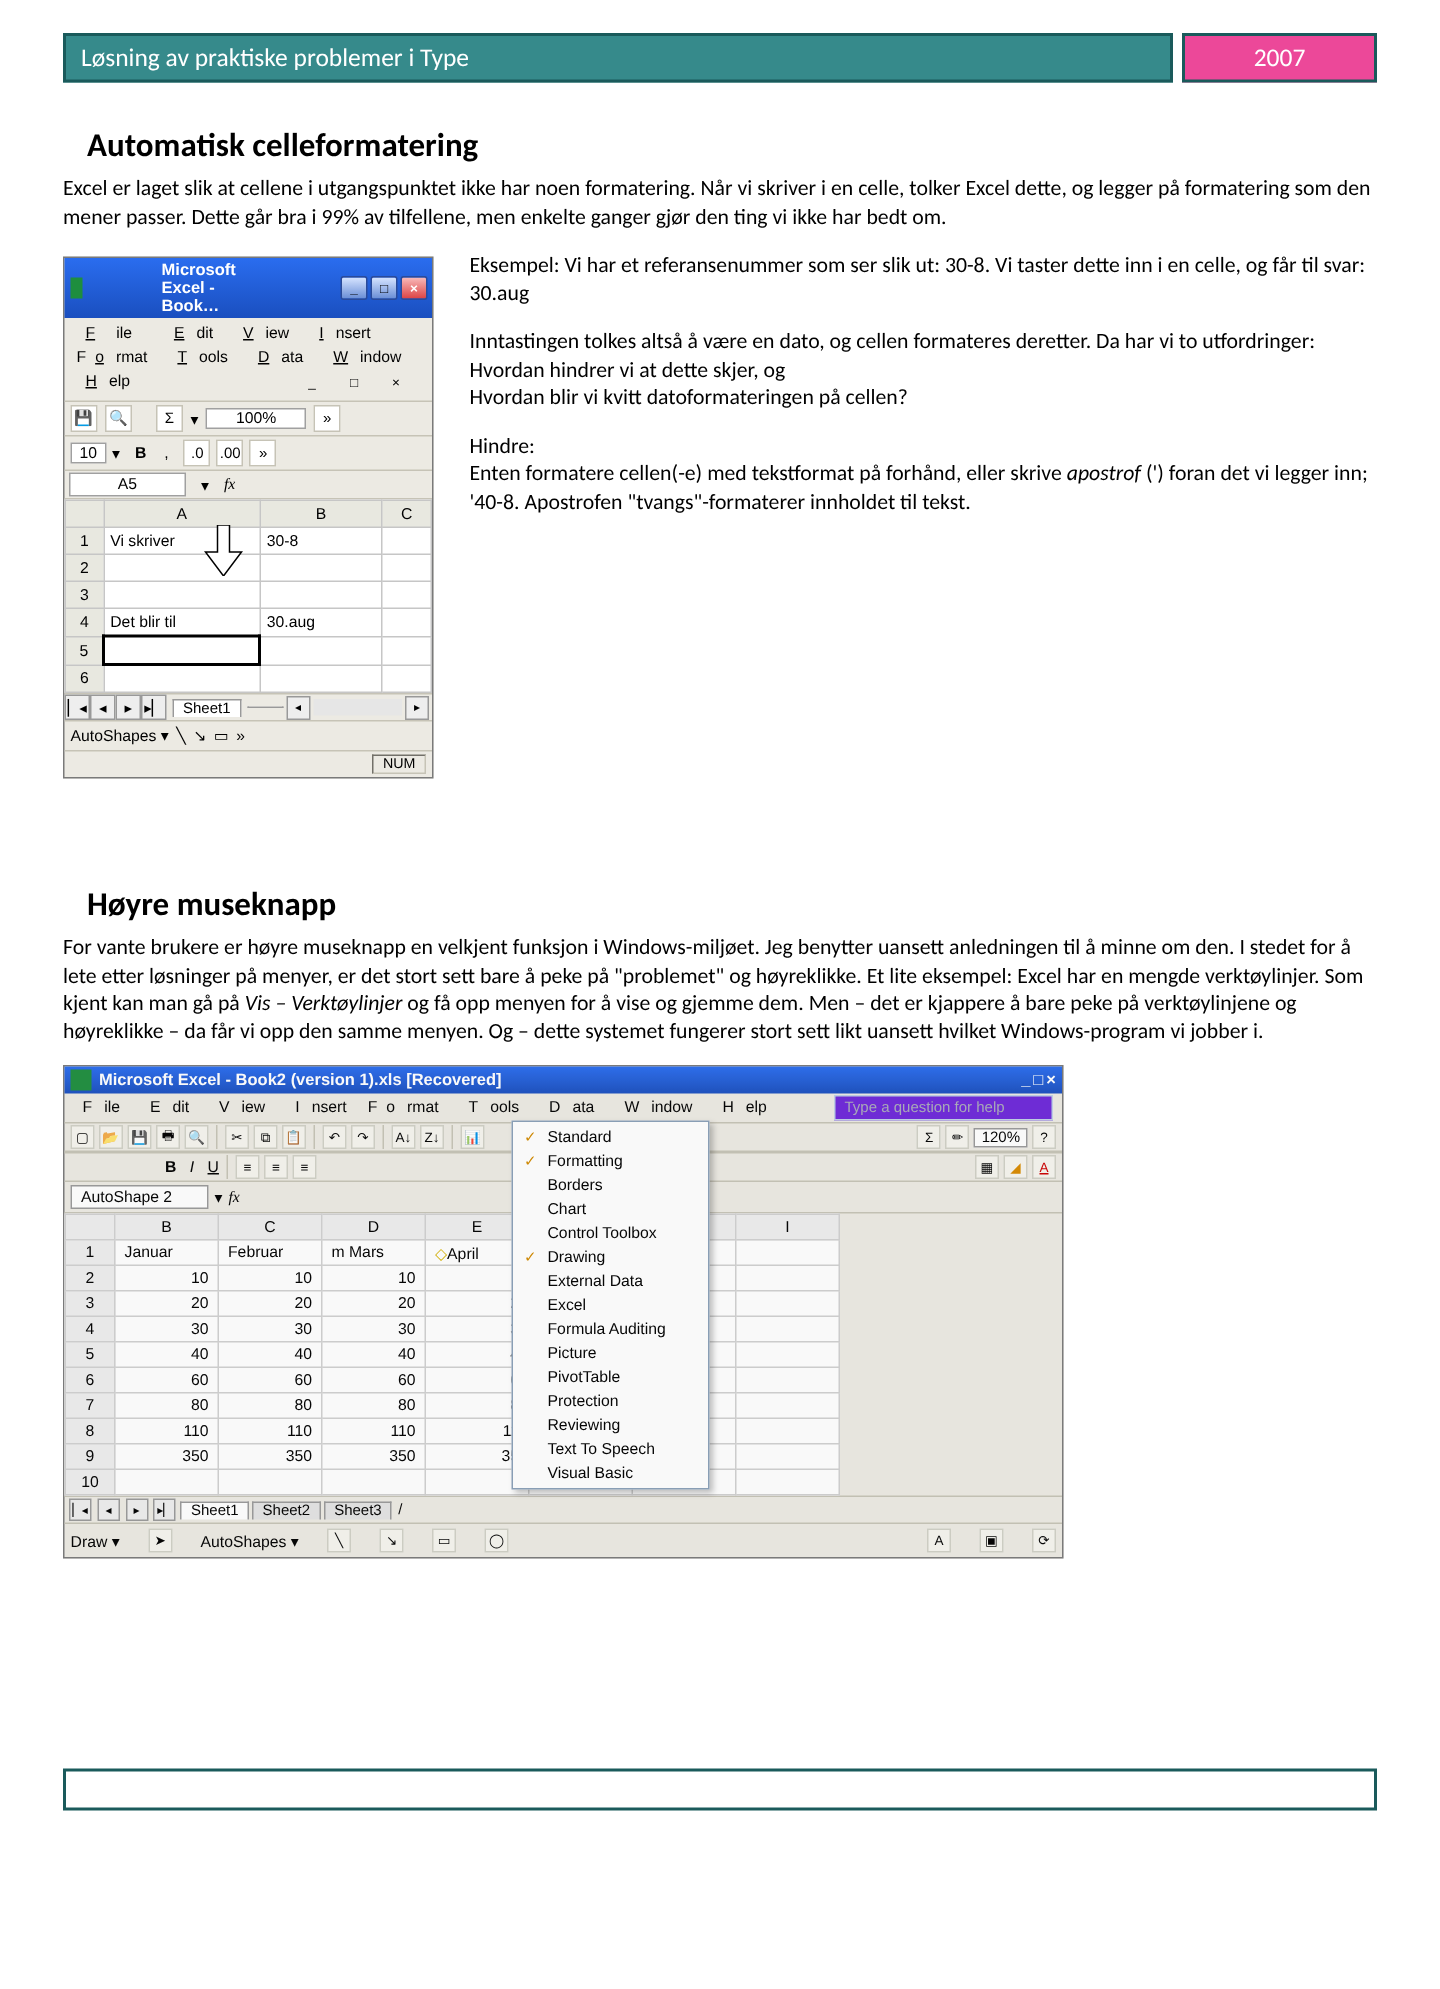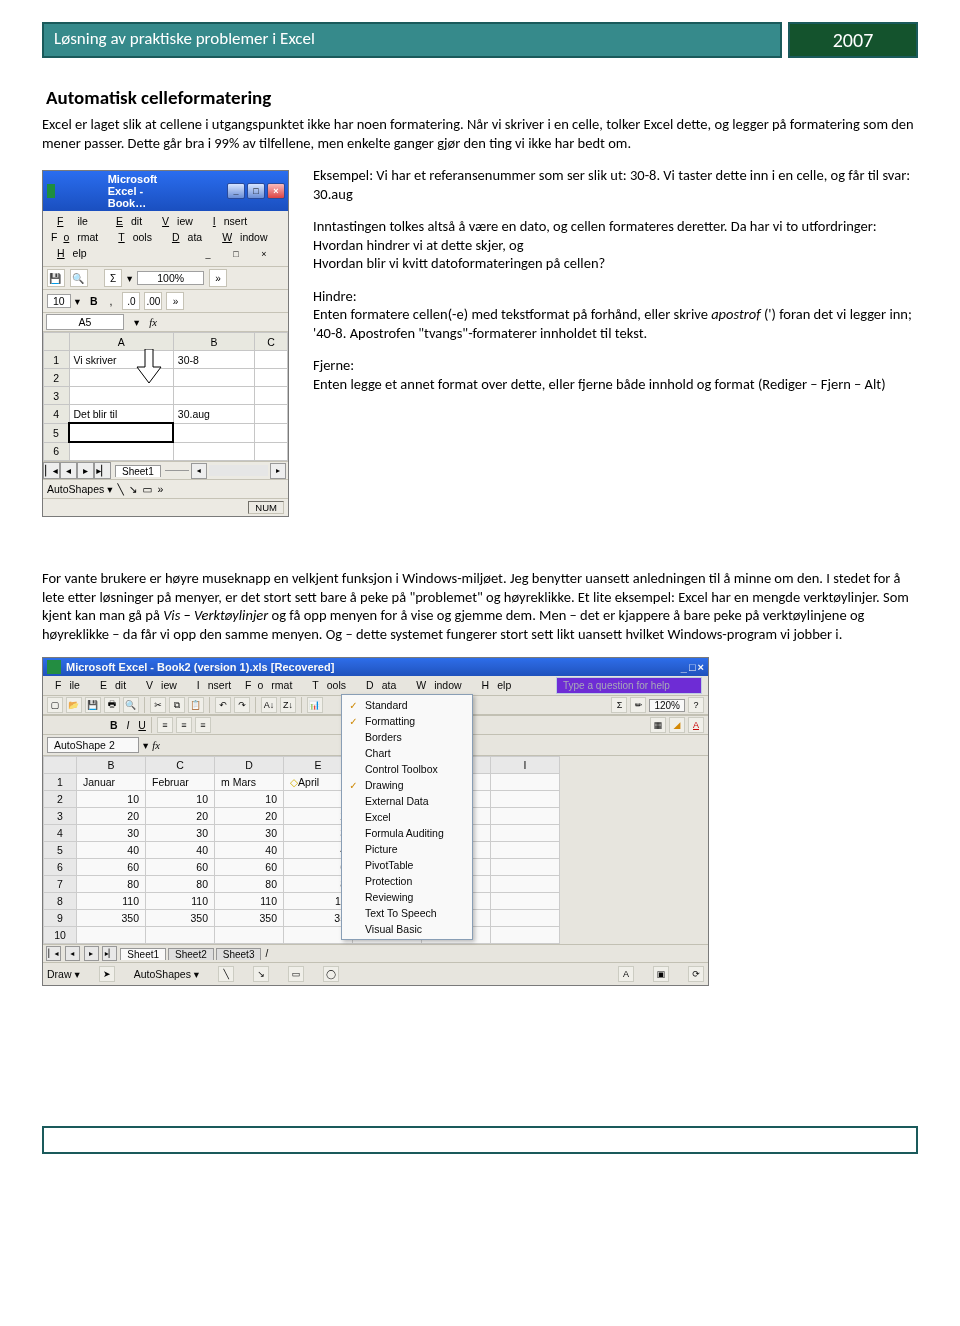--- a/index.html
+++ b/index.html
@@ -21,31 +21,31 @@
   .header-left {
     flex: 1;
     background: #368a8b;
     border: 2px solid #1a5a5b;
     padding: 4px 10px;
     color: #fff;
     font-size: 17px;
   }
   .header-right {
     width: 126px;
-    background: #14532d;
+    background: #ec4899;
     border: 2px solid #1a5a5b;
     color: #fff;
     text-align: center;
-    font-size: 20px;
+    font-size: 17px;
     padding: 4px 0;
   }
   h2 {
-    font-size: 19px;
+    font-size: 22px;
     font-weight: bold;
-    margin: 18px 0 6px 4px;
+    margin: 18px 0 6px 16px;
   }
   p { margin: 0 0 14px 0; line-height: 1.28; }
   .italic { font-style: italic; }
 
   .clearfix::after { content:""; display:block; clear:both; }
 
   
   .fig1 {
     float: left;
     width: 245px;
@@ -201,21 +201,21 @@
     letter-spacing:2px;
   }
   .footer-right .side { letter-spacing:0; }
 </style>
 </head>
 <body>
 
 <div class="page">
 
   <div class="header-row">
-    <div class="header-left">Løsning av praktiske problemer i Excel</div>
+    <div class="header-left">Løsning av praktiske problemer i Type</div>
     <div class="header-right">2007</div>
   </div>
 
   <h2>Automatisk celleformatering</h2>
   <p>Excel er laget slik at cellene i utgangspunktet ikke har noen formatering. Når vi skriver i en celle, tolker Excel dette, og legger på formatering som den mener passer. Dette går bra i 99% av tilfellene, men enkelte ganger gjør den ting vi ikke har bedt om.</p>
 
   <div class="clearfix">
 
     <div class="fig1">
       <div class="titlebar">
@@ -344,29 +344,26 @@
 
     <div class="text-right-of-fig">
       <p>Eksempel: Vi har et referansenummer som ser slik ut: 30-8. Vi taster dette inn i en celle, og får til svar: 30.aug</p>
       <p style="white-space:pre-line;">Inntastingen tolkes altså å være en dato, og cellen formateres deretter. Da har vi to utfordringer:
 Hvordan hindrer vi at dette skjer, og
 Hvordan blir vi kvitt datoformateringen på cellen?</p>
       <p>
         <span>Hindre:</span><br>
         <span>Enten formatere cellen(-e) med tekstformat på forhånd, eller skrive </span><span class="italic">apostrof</span><span> (') foran det vi legger inn; '40-8. Apostrofen "tvangs"-formaterer innholdet til tekst.</span>
       </p>
-      <p>
-        <span>Fjerne:</span><br>
-        <span>Enten legge et annet format over dette, eller fjerne både innhold og format (Rediger – Fjern – Alt)</span>
-      </p>
     </div>
   </div>
 
   <div style="height:40px;"></div>
 
+  <h2>Høyre museknapp</h2>
   <p>
     <span>For vante brukere er høyre museknapp en velkjent funksjon i Windows-miljøet. Jeg benytter uansett anledningen til å minne om den. I stedet for å lete etter løsninger på menyer, er det stort sett bare å peke på "problemet" og høyreklikke. Et lite eksempel: Excel har en mengde verktøylinjer. Som kjent kan man gå på </span><span class="italic">Vis – Verktøylinjer</span><span> og få opp menyen for å vise og gjemme dem. Men – det er kjappere å bare peke på verktøylinjene og høyreklikke – da får vi opp den samme menyen. Og – dette systemet fungerer stort sett likt uansett hvilket Windows-program vi jobber i.</span>
   </p>
 
   <div class="fig2 fig2-effect">
     <div class="titlebar2">
       <span class="xl-ico"></span>
       <span>Microsoft Excel - Book2 (version 1).xls  [Recovered]</span>
       <span class="winbtns">
         <span class="winbtn">_</span>

